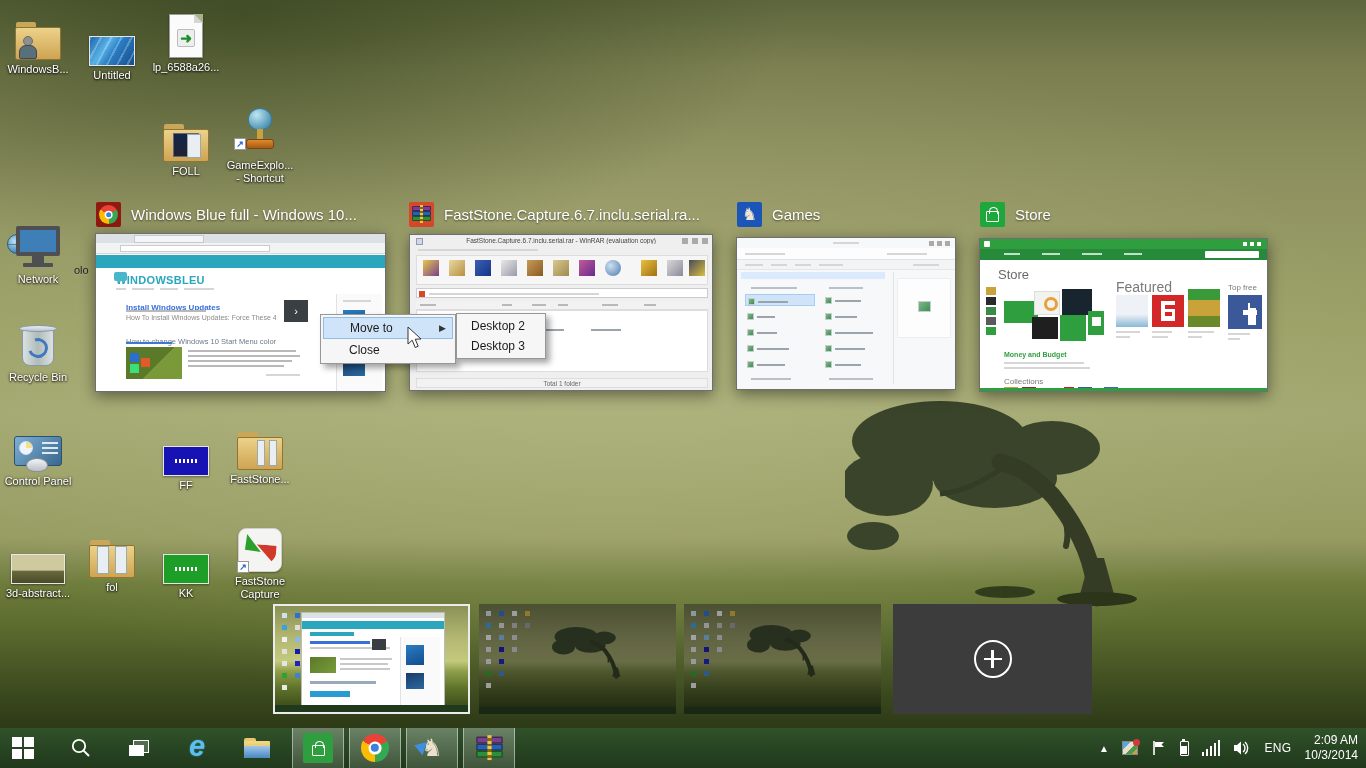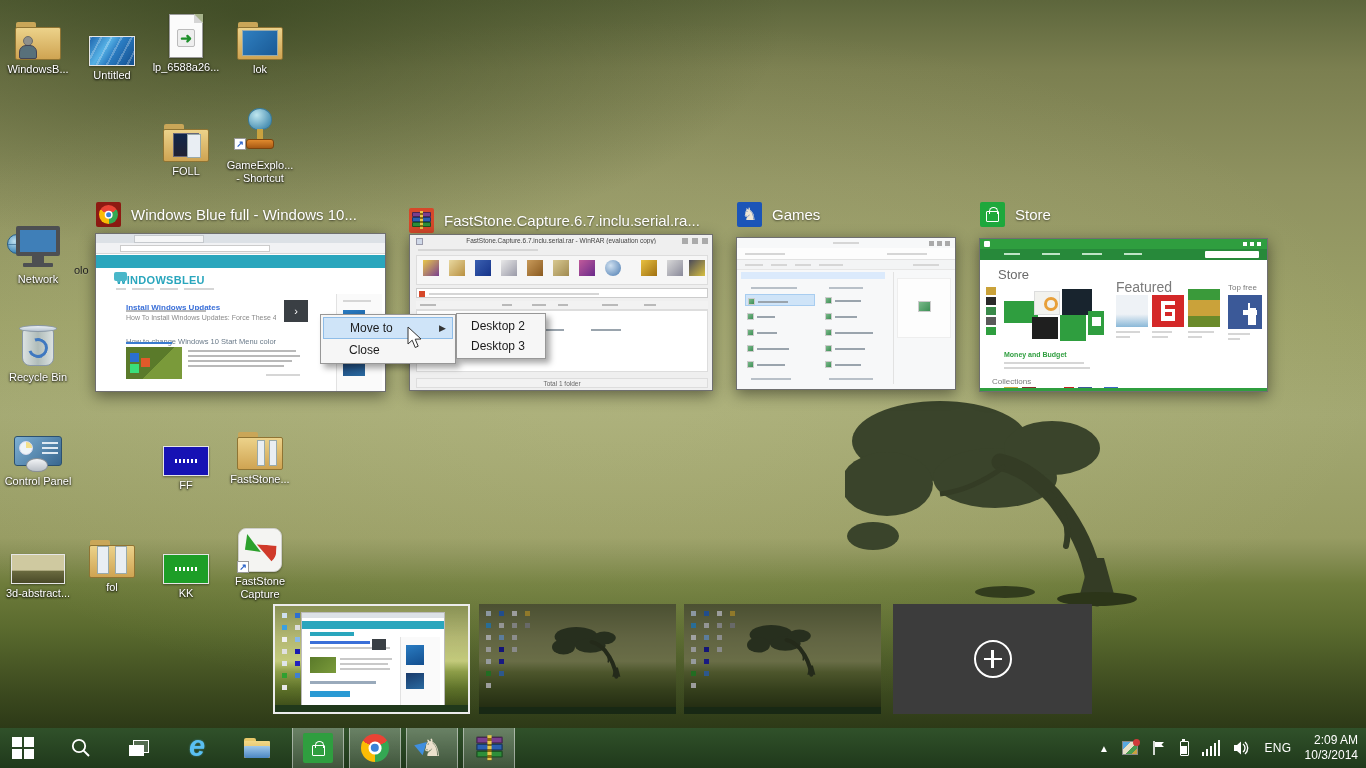--- a/index.html
+++ b/index.html
@@ -204,30 +204,20 @@
   <div class="dicon" style="left:150px;top:10px;">
     <div class="glyph">
       <div class="ic-page">
           <div class="fold"></div>
           <div class="garrow">➜</div>
         </div>
     </div>
     <div class="dlabel">lp_6588a26...</div>
   </div>
 
-  <div class="dicon" style="left:224px;top:12px;">
-    <div class="glyph">
-      <div class="ic-folder">
-          <div class="f-tab"></div>
-          <div class="f-body"></div>
-          <div class="f-blue"></div>
-        </div>
-    </div>
-    <div class="dlabel">lok</div>
-  </div>
 
 
 
   <div class="dicon" style="left:150px;top:114px;">
     <div class="glyph">
       <div class="ic-folder">
           <div class="f-tab"></div>
           <div class="f-body"></div>
           <div class="f-dark"></div>
           <div class="f-paper" style="top:10px;left:24px;width:14px;height:24px;"></div>
@@ -345,21 +335,21 @@
     </div>
     <div class="dlabel">FastStone Capture</div>
   </div>
 
   <div class="tv-title" style="left:96px;top:202px;">
     <div class="appicon chrome-bg">
         <div class="chrome-ball" style="width:19px;height:19px;"></div>
       </div>
     <div class="ttext">Windows Blue full - Windows 10...</div>
   </div>
-  <div class="tv-title" style="left:409px;top:208px;">
+  <div class="tv-title" style="left:409px;top:202px;">
     <div class="appicon rar-bg">
         <div class="rar-books">
           <div class="b1"></div>
           <div class="b2"></div>
           <div class="b3"></div>
           <div class="zip"></div>
         </div>
       </div>
     <div class="ttext">FastStone.Capture.6.7.inclu.serial.ra...</div>
   </div>
@@ -582,21 +572,21 @@
     <div class="ln lite" style="left:208px;top:92px;width:26px;"></div>
       <div class="ln lite" style="left:208px;top:97px;width:14px;"></div>
     <div class="bar" style="left:248px;top:44px;color:#7a7a7a;font-size:8px;">Top free</div>
     <div class="bar" style="left:248px;top:56px;width:34px;height:34px;background:#3b5998;">
       <div style="position:absolute;left:20px;top:8px;width:8px;height:22px;background:#fff;"></div>
       <div style="position:absolute;left:15px;top:15px;width:14px;height:5px;background:#fff;"></div>
       <div style="position:absolute;left:22px;top:8px;width:6px;height:5px;background:#3b5998;"></div>
     </div>
     <div class="ln lite" style="left:248px;top:94px;width:22px;"></div>
       <div class="ln lite" style="left:248px;top:99px;width:12px;"></div>
-    <div class="bar" style="left:12px;top:138px;color:#7a7a7a;font-size:8px;">Collections</div>
+    <div class="bar" style="left:24px;top:138px;color:#7a7a7a;font-size:8px;">Collections</div>
     <div class="bar" style="left:24px;top:148px;width:14px;height:5px;background:#caa23a;"></div>
     <div class="bar" style="left:42px;top:148px;width:14px;height:5px;background:#8a2a2a;"></div>
     <div class="bar" style="left:84px;top:148px;width:10px;height:5px;background:#c42020;"></div>
     <div class="bar" style="left:98px;top:148px;width:14px;height:5px;background:#3b5998;"></div>
     <div class="bar" style="left:124px;top:148px;width:14px;height:5px;background:#3a66c4;"></div>
     <div class="bar" style="left:0;bottom:0;width:100%;height:3px;background:#2f9e3f;"></div>
   </div>
 
   <div class="cmenu" style="left:320px;top:314px;width:136px;">
     <div class="cmi hot">

